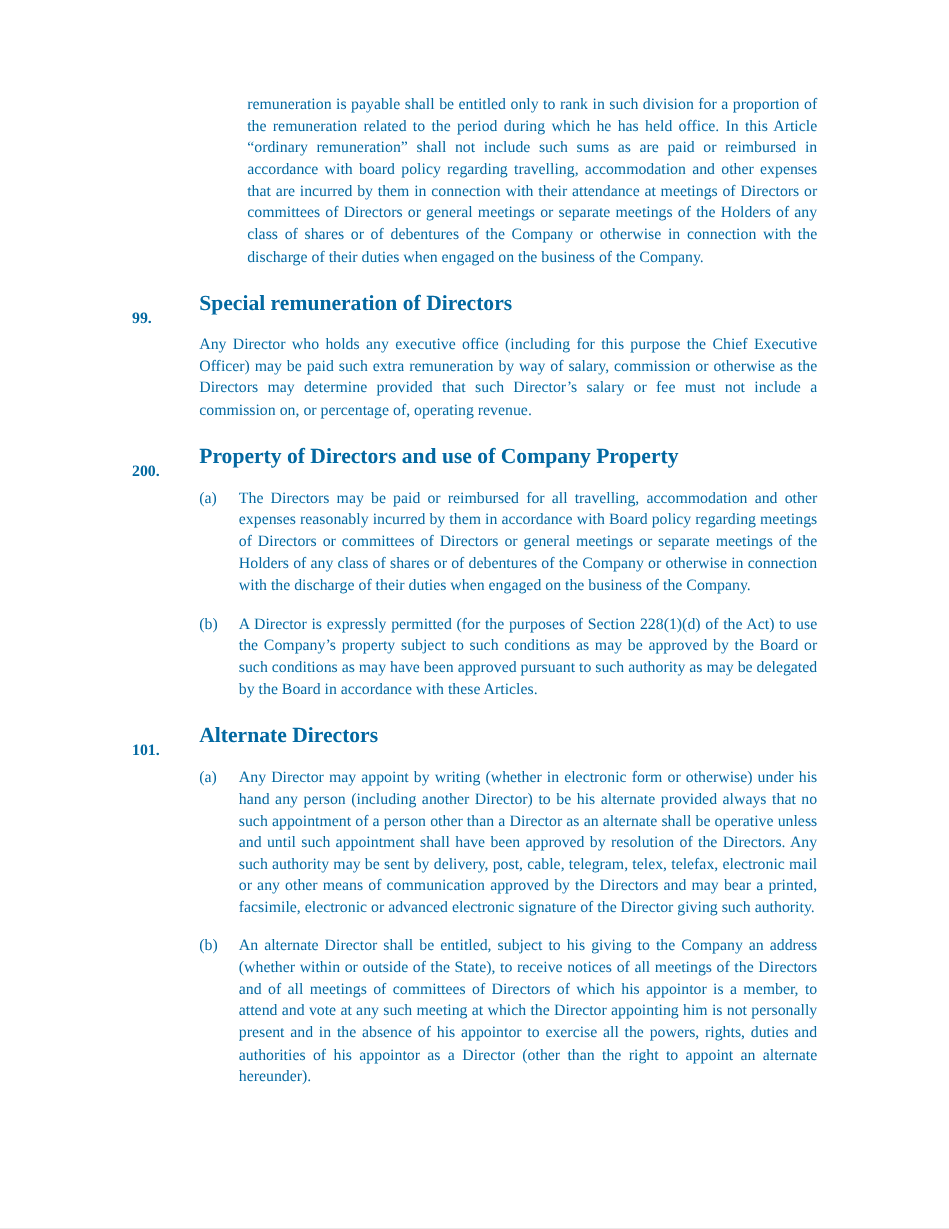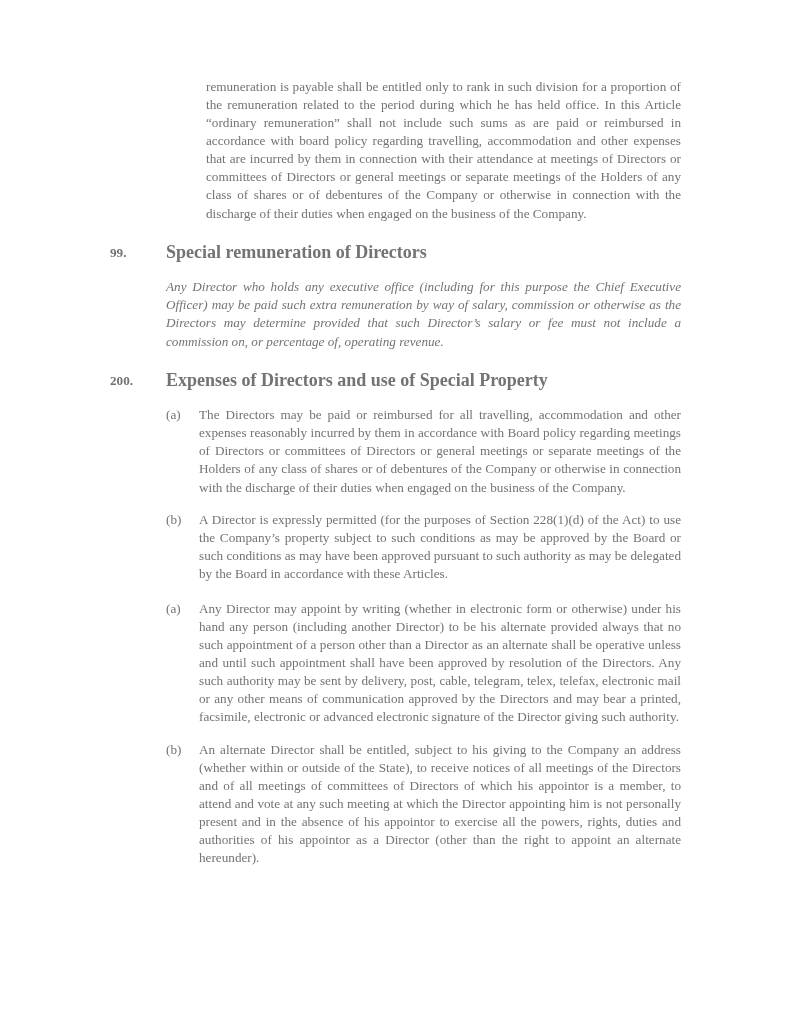--- a/index.html
+++ b/index.html
@@ -16,21 +16,21 @@
     background: #ffffff;
     margin: 0 auto;
     position: relative;
     box-sizing: border-box;
     padding: 78px 110px 60px 110px;
     overflow: hidden;
   }
   .doc-body {
     font-size: 13.2px;
     line-height: 1.37;
-    color: #737373;
+    color: #0369a1;
     text-align: justify;
   }
   
   .cont-para {
     margin: 0 0 0 96px;
     text-align: justify;
     hyphens: none;
   }
   
   .article {
@@ -38,35 +38,34 @@
     position: relative;
   }
   .article-head {
     position: relative;
     margin-left: 0;
     min-height: 18px;
   }
   .article-num {
     position: absolute;
     left: 0;
-    top: 4px;
+    top: 16px;
     width: 54px;
     font-weight: bold;
     font-size: 13.2px;
   }
   .article-title {
     margin-left: 56px;
     font-weight: bold;
     font-size: 18px;
   }
   
   .article-para {
     margin: 14px 0 0 56px;
     text-align: justify;
-    font-style: italic;
   }
   
   .sub {
     position: relative;
     margin: 14px 0 0 56px;
   }
   .sub-letter {
     position: absolute;
     left: 0;
     top: 0;
@@ -89,33 +88,37 @@
       <div class="article-head">
         <span class="article-num">99.</span>
         <span class="article-title">Special remuneration of Directors</span>
       </div>
       <p class="article-para">Any Director who holds any executive office (including for this purpose the Chief Executive Officer) may be paid such extra remuneration by way of salary, commission or otherwise as the Directors may determine provided that such Director’s salary or fee must not include a commission on, or percentage of, operating revenue.</p>
     </div>
 
     <div class="article">
       <div class="article-head">
         <span class="article-num">200.</span>
-        <span class="article-title">Expenses of Directors and use of Special Property</span>
+        <span class="article-title">Property of Directors and use of Company Property</span>
       </div>
       <div class="sub">
         <span class="sub-letter">(a)</span>
         <div class="sub-text">The Directors may be paid or reimbursed for all travelling, accommodation and other expenses reasonably incurred by them in accordance with Board policy regarding meetings of Directors or committees of Directors or general meetings or separate meetings of the Holders of any class of shares or of debentures of the Company or otherwise in connection with the discharge of their duties when engaged on the business of the Company.</div>
       </div>
       <div class="sub">
         <span class="sub-letter">(b)</span>
         <div class="sub-text">A Director is expressly permitted (for the purposes of Section 228(1)(d) of the Act) to use the Company’s property subject to such conditions as may be approved by the Board or such conditions as may have been approved pursuant to such authority as may be delegated by the Board in accordance with these Articles.</div>
       </div>
     </div>
 
     <div class="article">
+      <div class="article-head">
+        <span class="article-num">101.</span>
+        <span class="article-title">Alternate Directors</span>
+      </div>
       <div class="sub">
         <span class="sub-letter">(a)</span>
         <div class="sub-text">Any Director may appoint by writing (whether in electronic form or otherwise) under his hand any person (including another Director) to be his alternate provided always that no such appointment of a person other than a Director as an alternate shall be operative unless and until such appointment shall have been approved by resolution of the Directors.  Any such authority may be sent by delivery, post, cable, telegram, telex, telefax, electronic mail or any other means of communication approved by the Directors and may bear a printed, facsimile, electronic or advanced electronic signature of the Director giving such authority.</div>
       </div>
       <div class="sub">
         <span class="sub-letter">(b)</span>
         <div class="sub-text">An alternate Director shall be entitled, subject to his giving to the Company an address (whether within or outside of the State), to receive notices of all meetings of the Directors and of all meetings of committees of Directors of which his appointor is a member, to attend and vote at any such meeting at which the Director appointing him is not personally present and in the absence of his appointor to exercise all the powers, rights, duties and authorities of his appointor as a Director (other than the right to appoint an alternate hereunder).</div>
       </div>
     </div>
 

